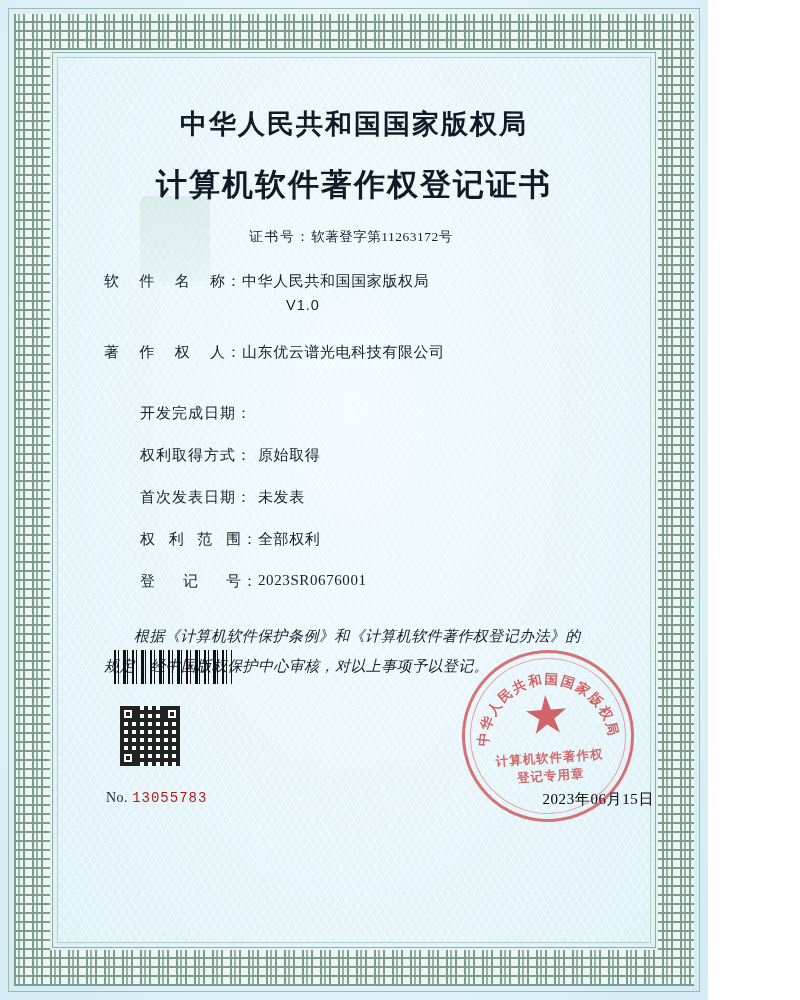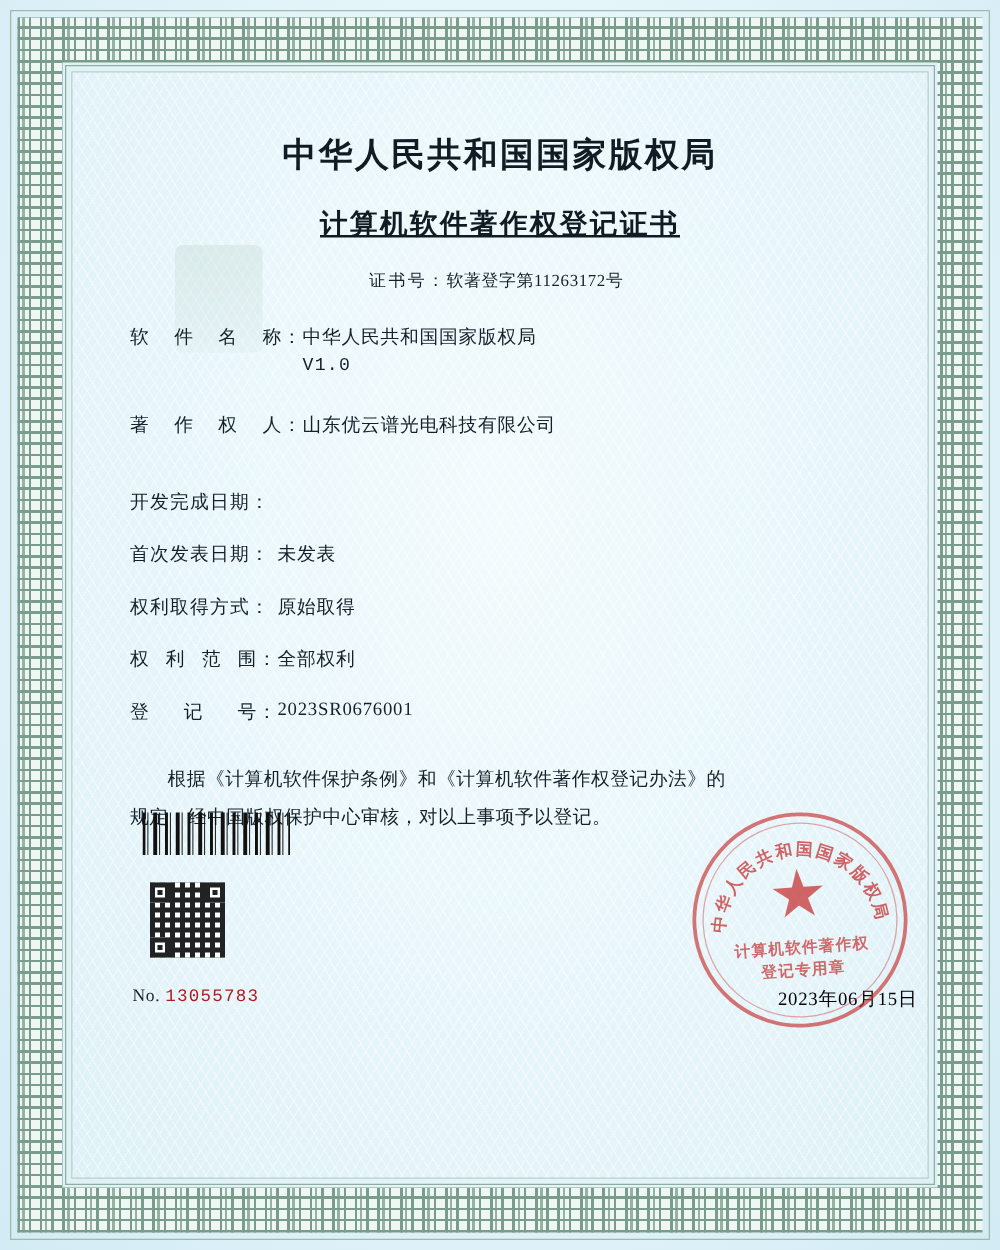--- a/index.html
+++ b/index.html
@@ -9,21 +9,21 @@
   body {
     width: 800px;
     height: 1000px;
     background: #ffffff;
     font-family: "Liberation Serif", "DejaVu Serif", serif;
     overflow: hidden;
   }
 
   .certificate {
     position: relative;
-    width: 800px;
+    width: 708px;
     height: 1000px;
     background:
       radial-gradient(ellipse at 50% 40%, #f2fbfd 0%, #e6f5fa 45%, #dcf0f7 75%, #d3ebf4 100%);
     box-sizing: border-box;
     overflow: hidden;
   }
 
   
   .frame-outer {
     position: absolute;
@@ -119,26 +119,25 @@
   .title-main {
     text-align: center;
     font-size: 27px;
     font-weight: bold;
     letter-spacing: 2px;
     margin-top: 14px;
     color: #101b24;
   }
   .title-sub {
     text-align: center;
-    font-size: 22px;
+    font-size: 31px;
     font-weight: bold;
     letter-spacing: 2px;
     margin-top: 22px;
     color: #101b24;
-    text-decoration: underline;
   }
 
   .cert-no {
     text-align: center;
     font-size: 13.5px;
     margin-top: 22px;
     padding-right: 6px;
     letter-spacing: .5px;
   }
   .cert-no .label { letter-spacing: 2px; }
@@ -159,38 +158,40 @@
     display: flex;
     justify-content: space-between;
   }
   .field .v {
     flex: 1;
     letter-spacing: .6px;
   }
   .field .v .line2 {
     display: block;
     margin-top: 6px;
-    font-family: Liberation Mono, monospace;
+    font-family: Liberation Sans, sans-serif;
     font-size: 14.5px;
     letter-spacing: 1px;
+    margin-left: 44px;
   }
 
   .gap-block { margin-top: 42px; }
 
-  .field.tight { margin-top: 23px; }
+  .field.tight { margin-top: 23px; margin-left: 36px; }
   .field.tight .k { width: 118px; flex: 0 0 118px; }
 
   .mono { font-family: Liberation Serif, serif; letter-spacing: .6px; }
 
   .paragraph {
     font-size: 15px;
     line-height: 2.0;
     margin-top: 30px;
     text-indent: 2em;
     letter-spacing: .4px;
+    font-style: italic;
   }
 
   
   .barcode {
     position: absolute;
     left: 114px;
     top: 650px;
     width: 118px;
     height: 34px;
     background-image:
@@ -243,21 +244,21 @@
     text-align: right;
   }
   .serial .num {
     color: #b01c1c;
     font-family: "Liberation Mono", "DejaVu Sans Mono", monospace;
     letter-spacing: 1px;
   }
 
   .issue-date {
     position: absolute;
-    right: 66px;
+    right: 54px;
     top: 790px;
     font-size: 15px;
     letter-spacing: .6px;
   }
 
   
   .seal {
     position: absolute;
     right: 74px;
     top: 650px;
@@ -354,27 +355,27 @@
       <div class="v">山东优云谱光电科技有限公司</div>
     </div>
 
     <div class="gap-block">
 
       <div class="field tight">
         <div class="k">开发完成日期：</div>
       </div>
 
       <div class="field tight">
+        <div class="k">权利取得方式：</div>
+        <div class="v">原始取得</div>
+      </div>
+
+      <div class="field tight">
         <div class="k">首次发表日期：</div>
         <div class="v">未发表</div>
-      </div>
-
-      <div class="field tight">
-        <div class="k">权利取得方式：</div>
-        <div class="v">原始取得</div>
       </div>
 
       <div class="field tight">
         <div class="k spread">
           <span>权</span>
             <span>利</span>
             <span>范</span>
             <span>围：</span>
         </div>
         <div class="v">全部权利</div>

